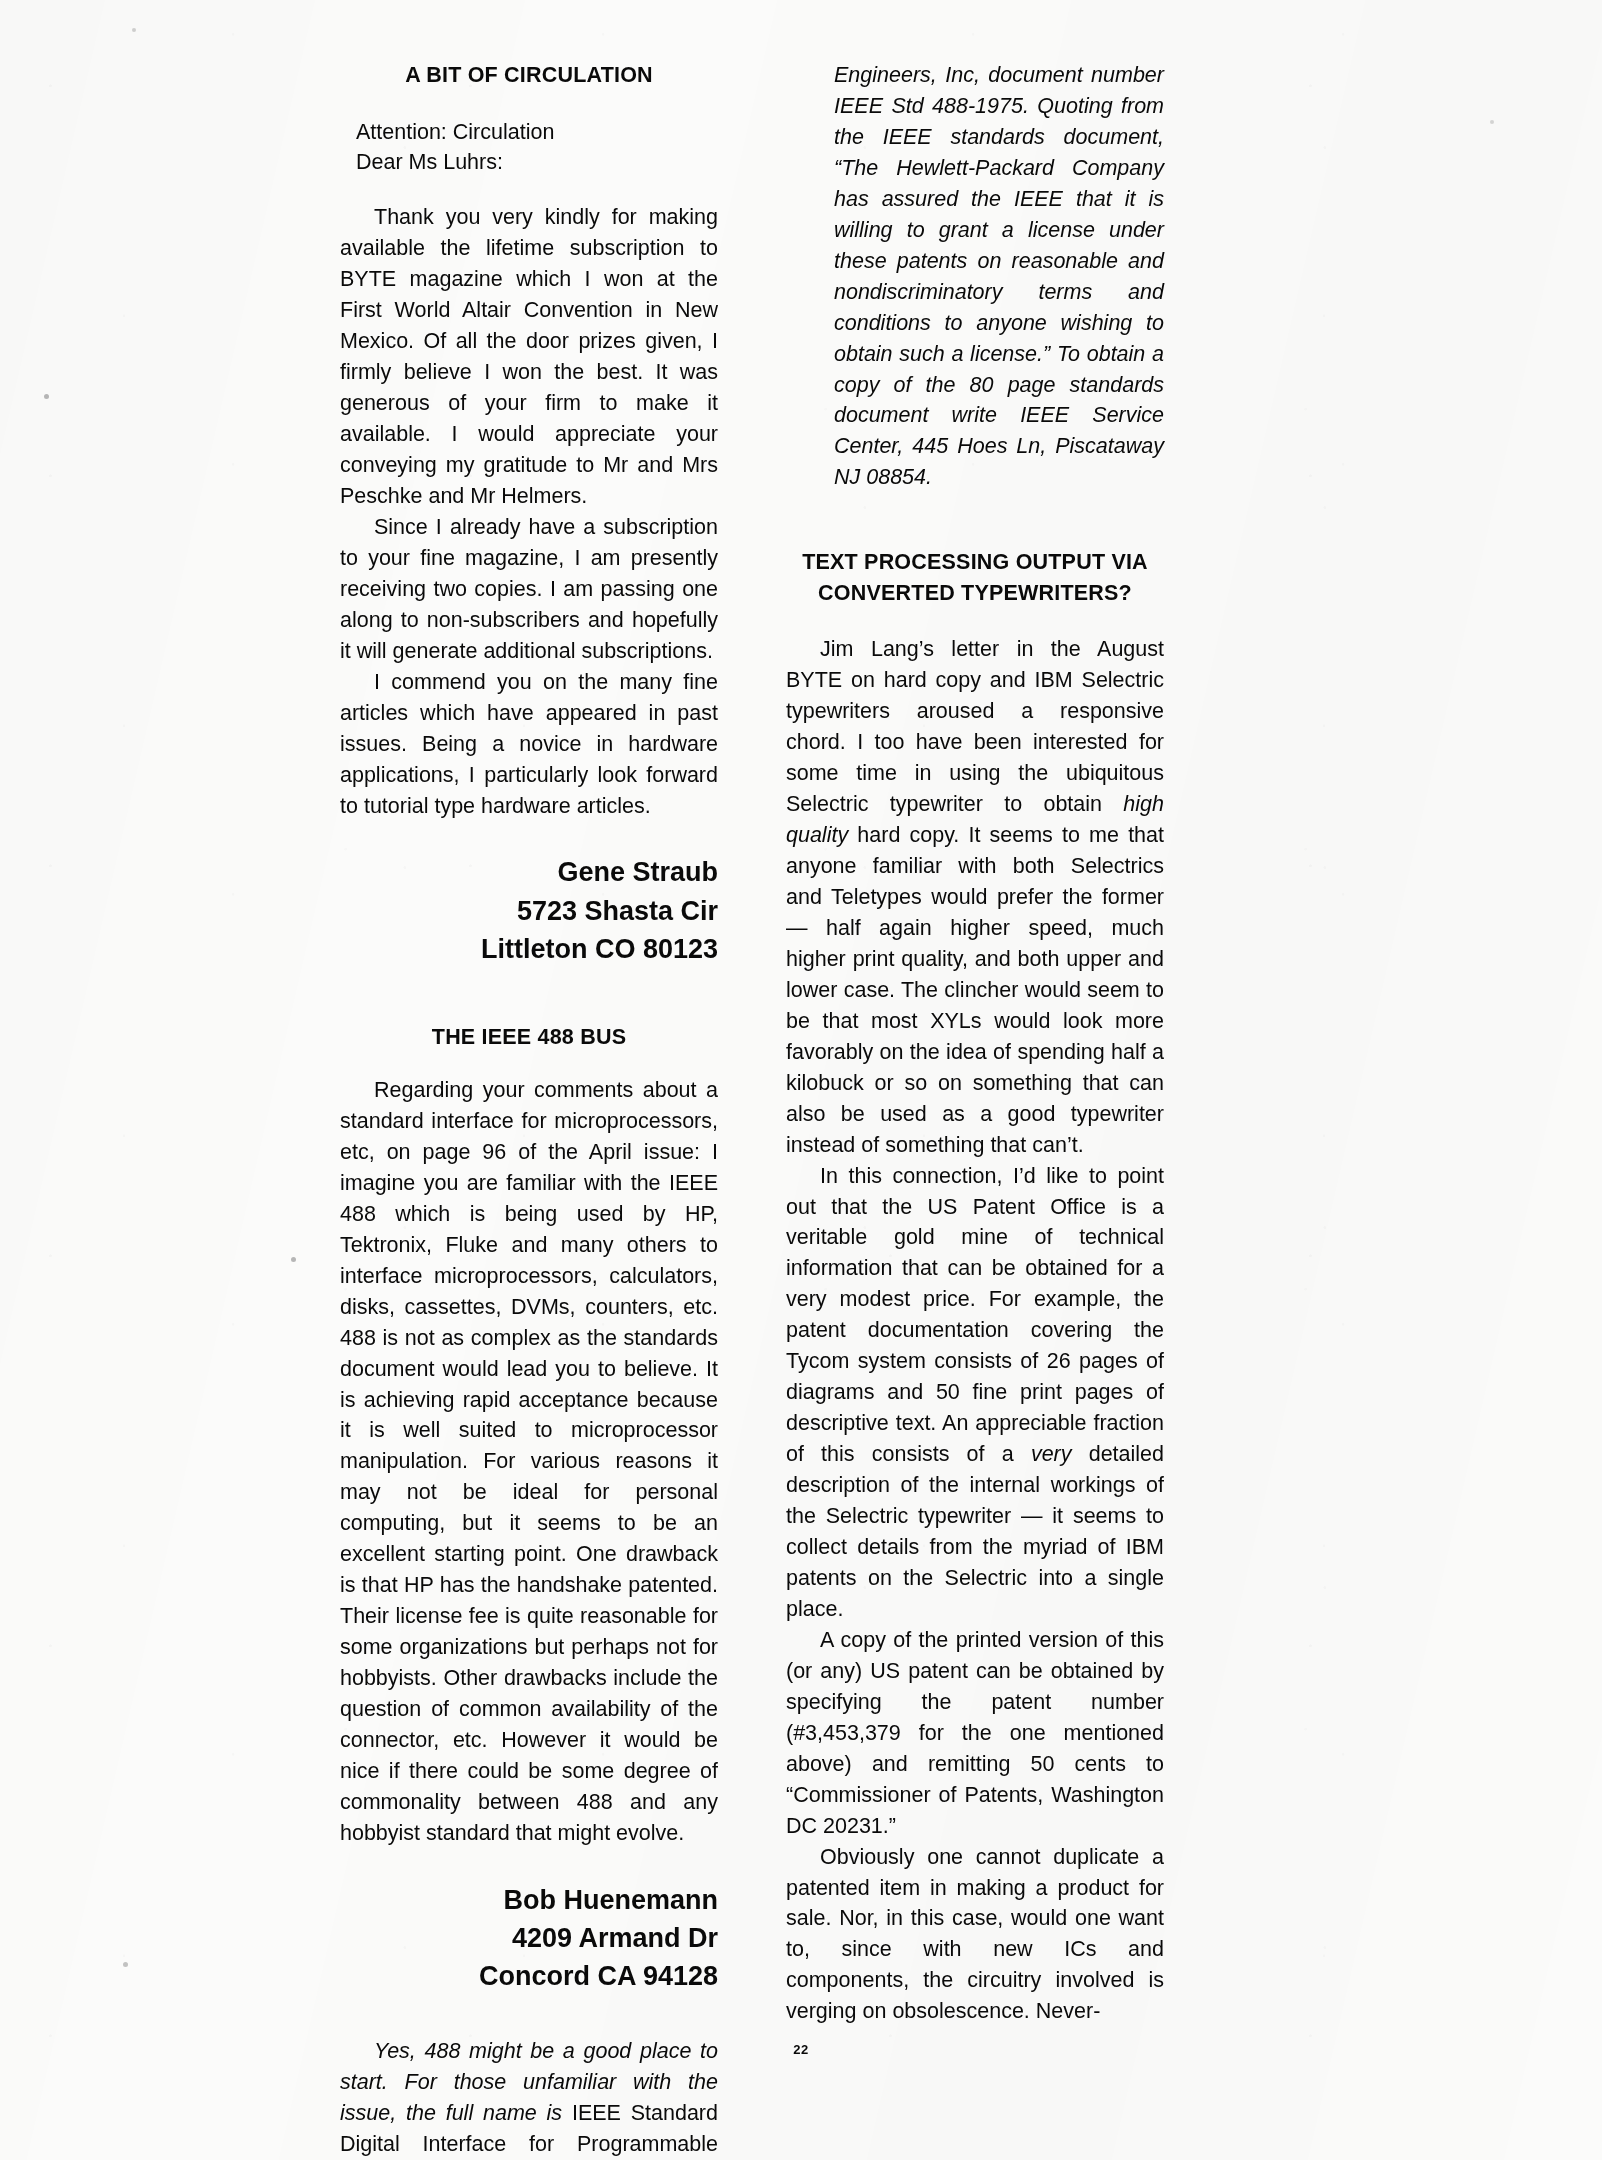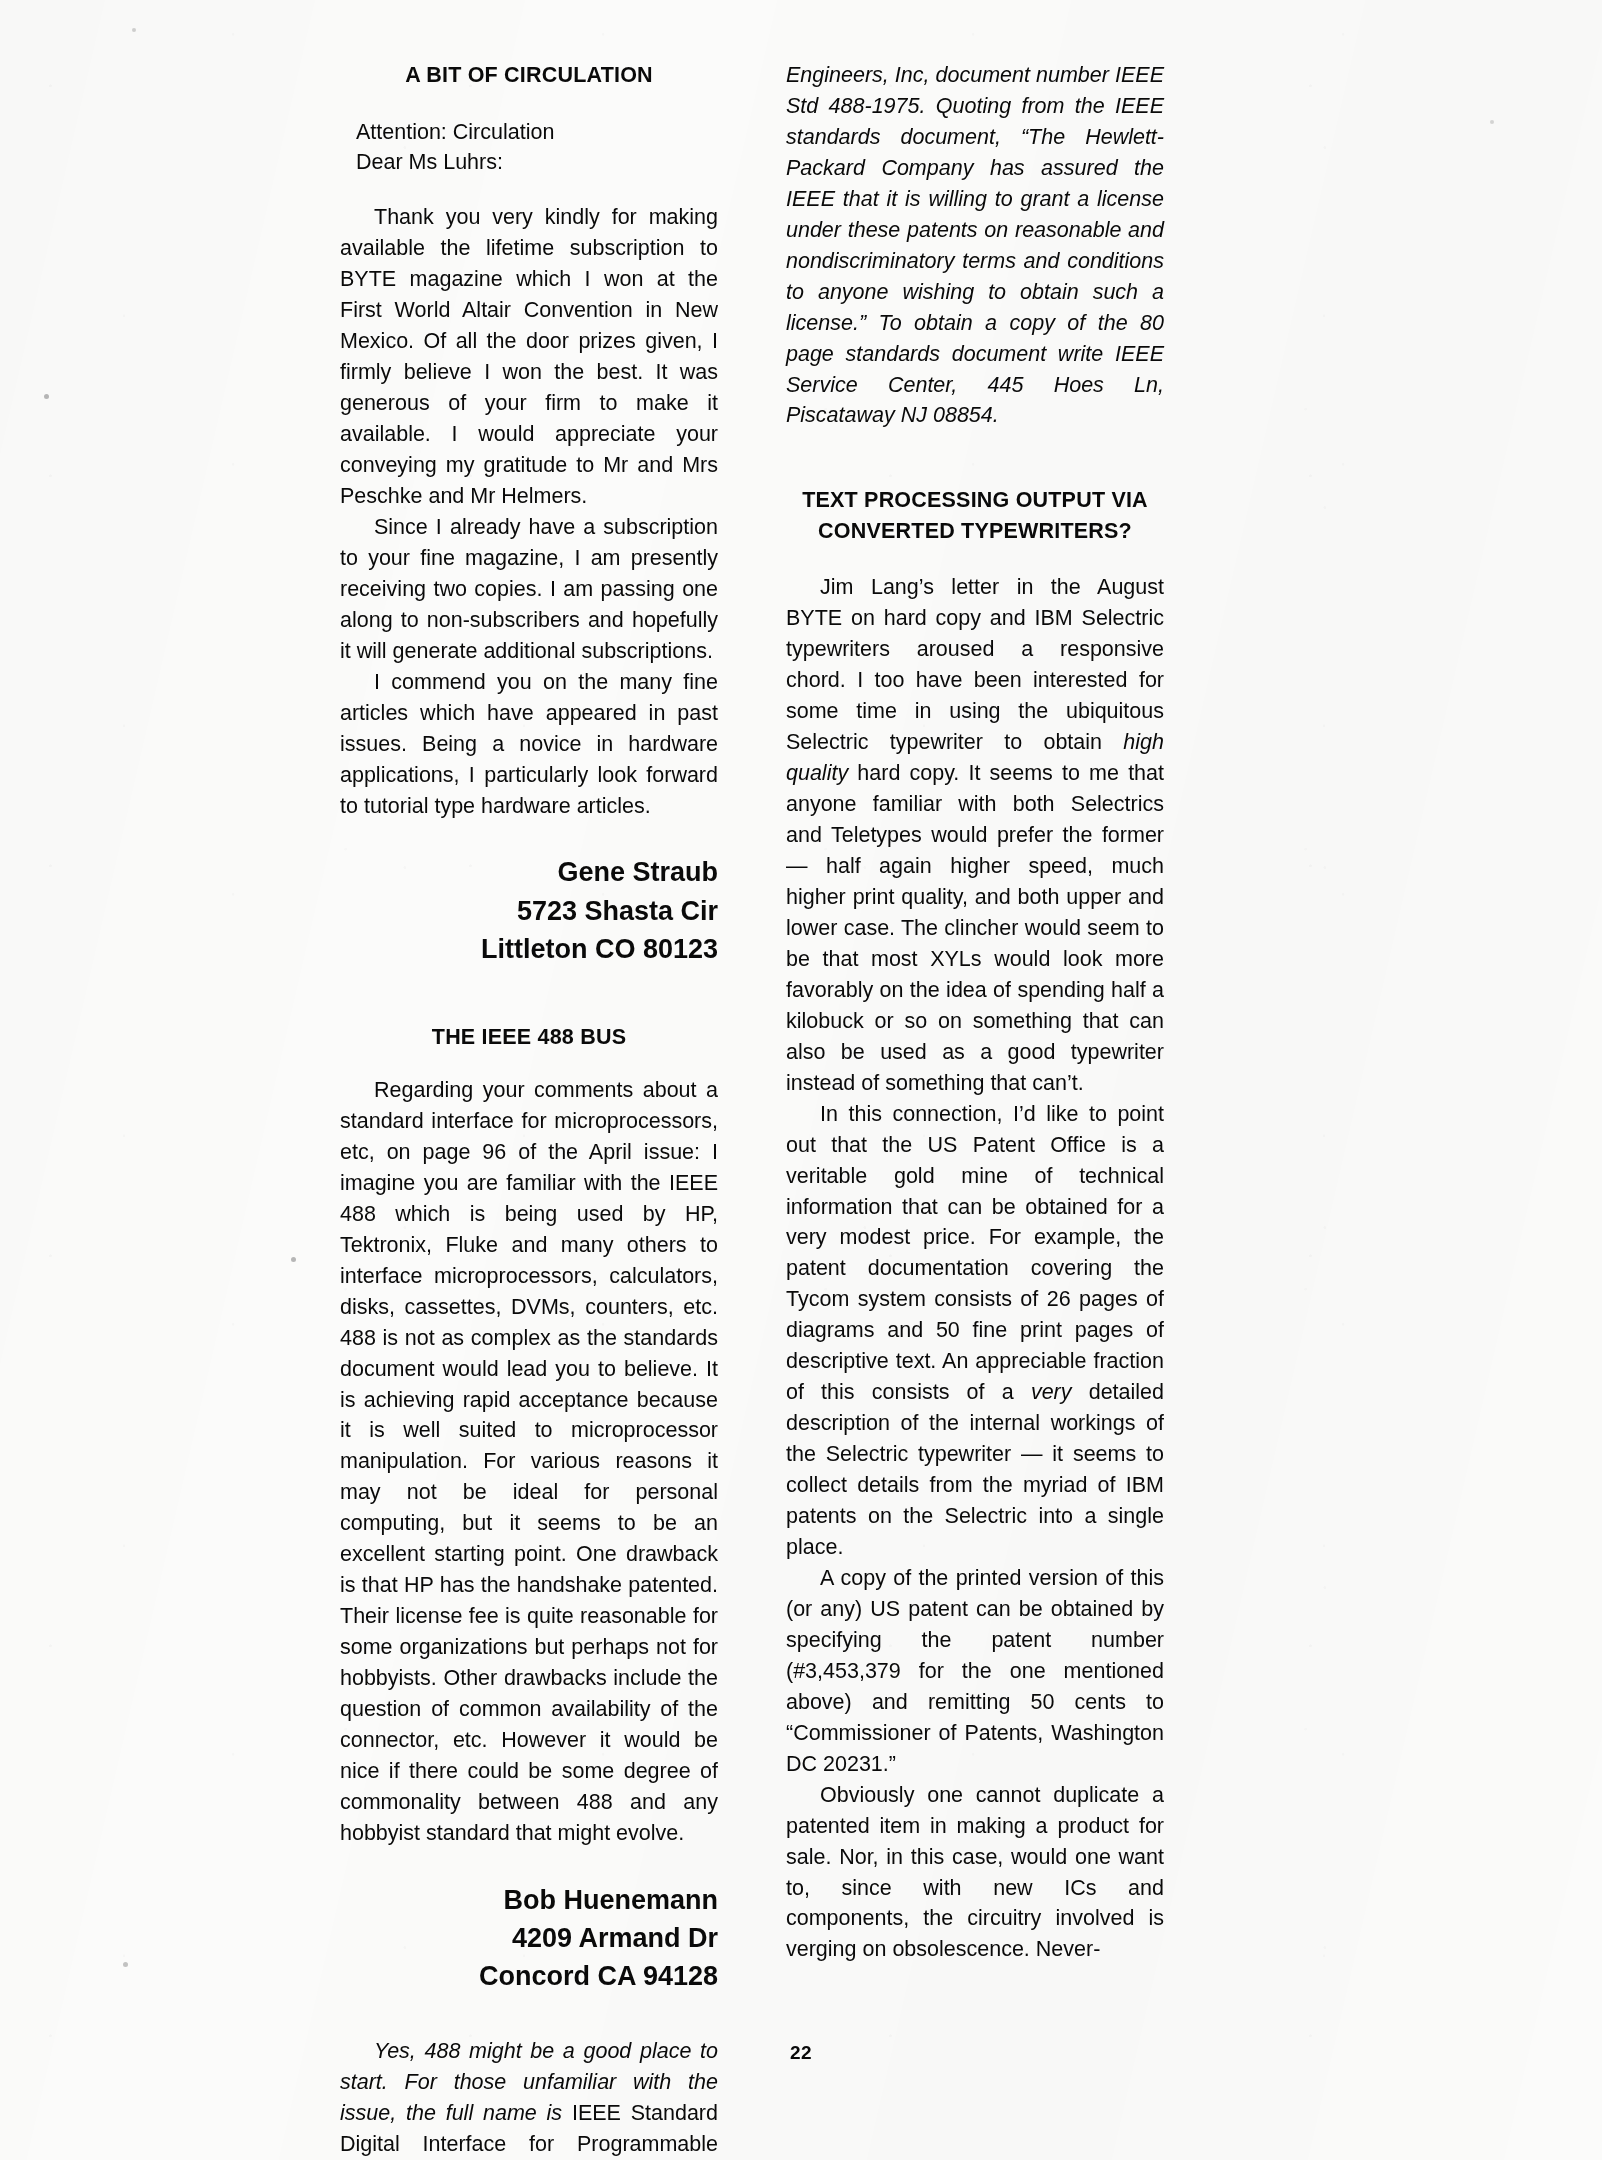--- a/index.html
+++ b/index.html
@@ -91,33 +91,33 @@
   }
 
   p.italic {
     font-style: italic;
     font-size: 21.5px;
     line-height: 1.44;
     margin: 0;
     text-align: justify;
     text-indent: 34px;
   }
-  p.italic.noindent { text-indent: 0; }
+  p.italic.noindent { text-indent: 0; margin-left: 48px; }
   .roman { font-style: normal; }
 
   .spacer-lg { height: 54px; }
   .spacer-md { height: 40px; }
 
   .folio {
     position: absolute;
     left: 0;
     right: 0;
     top: 2042px;
     text-align: center;
-    font-size: 19px;
+    font-size: 13px;
     font-weight: bold;
     letter-spacing: 0.5px;
   }
 </style>
 </head>
 <body>
 
 <div class="page">
   <div class="paper-texture"></div>
 

